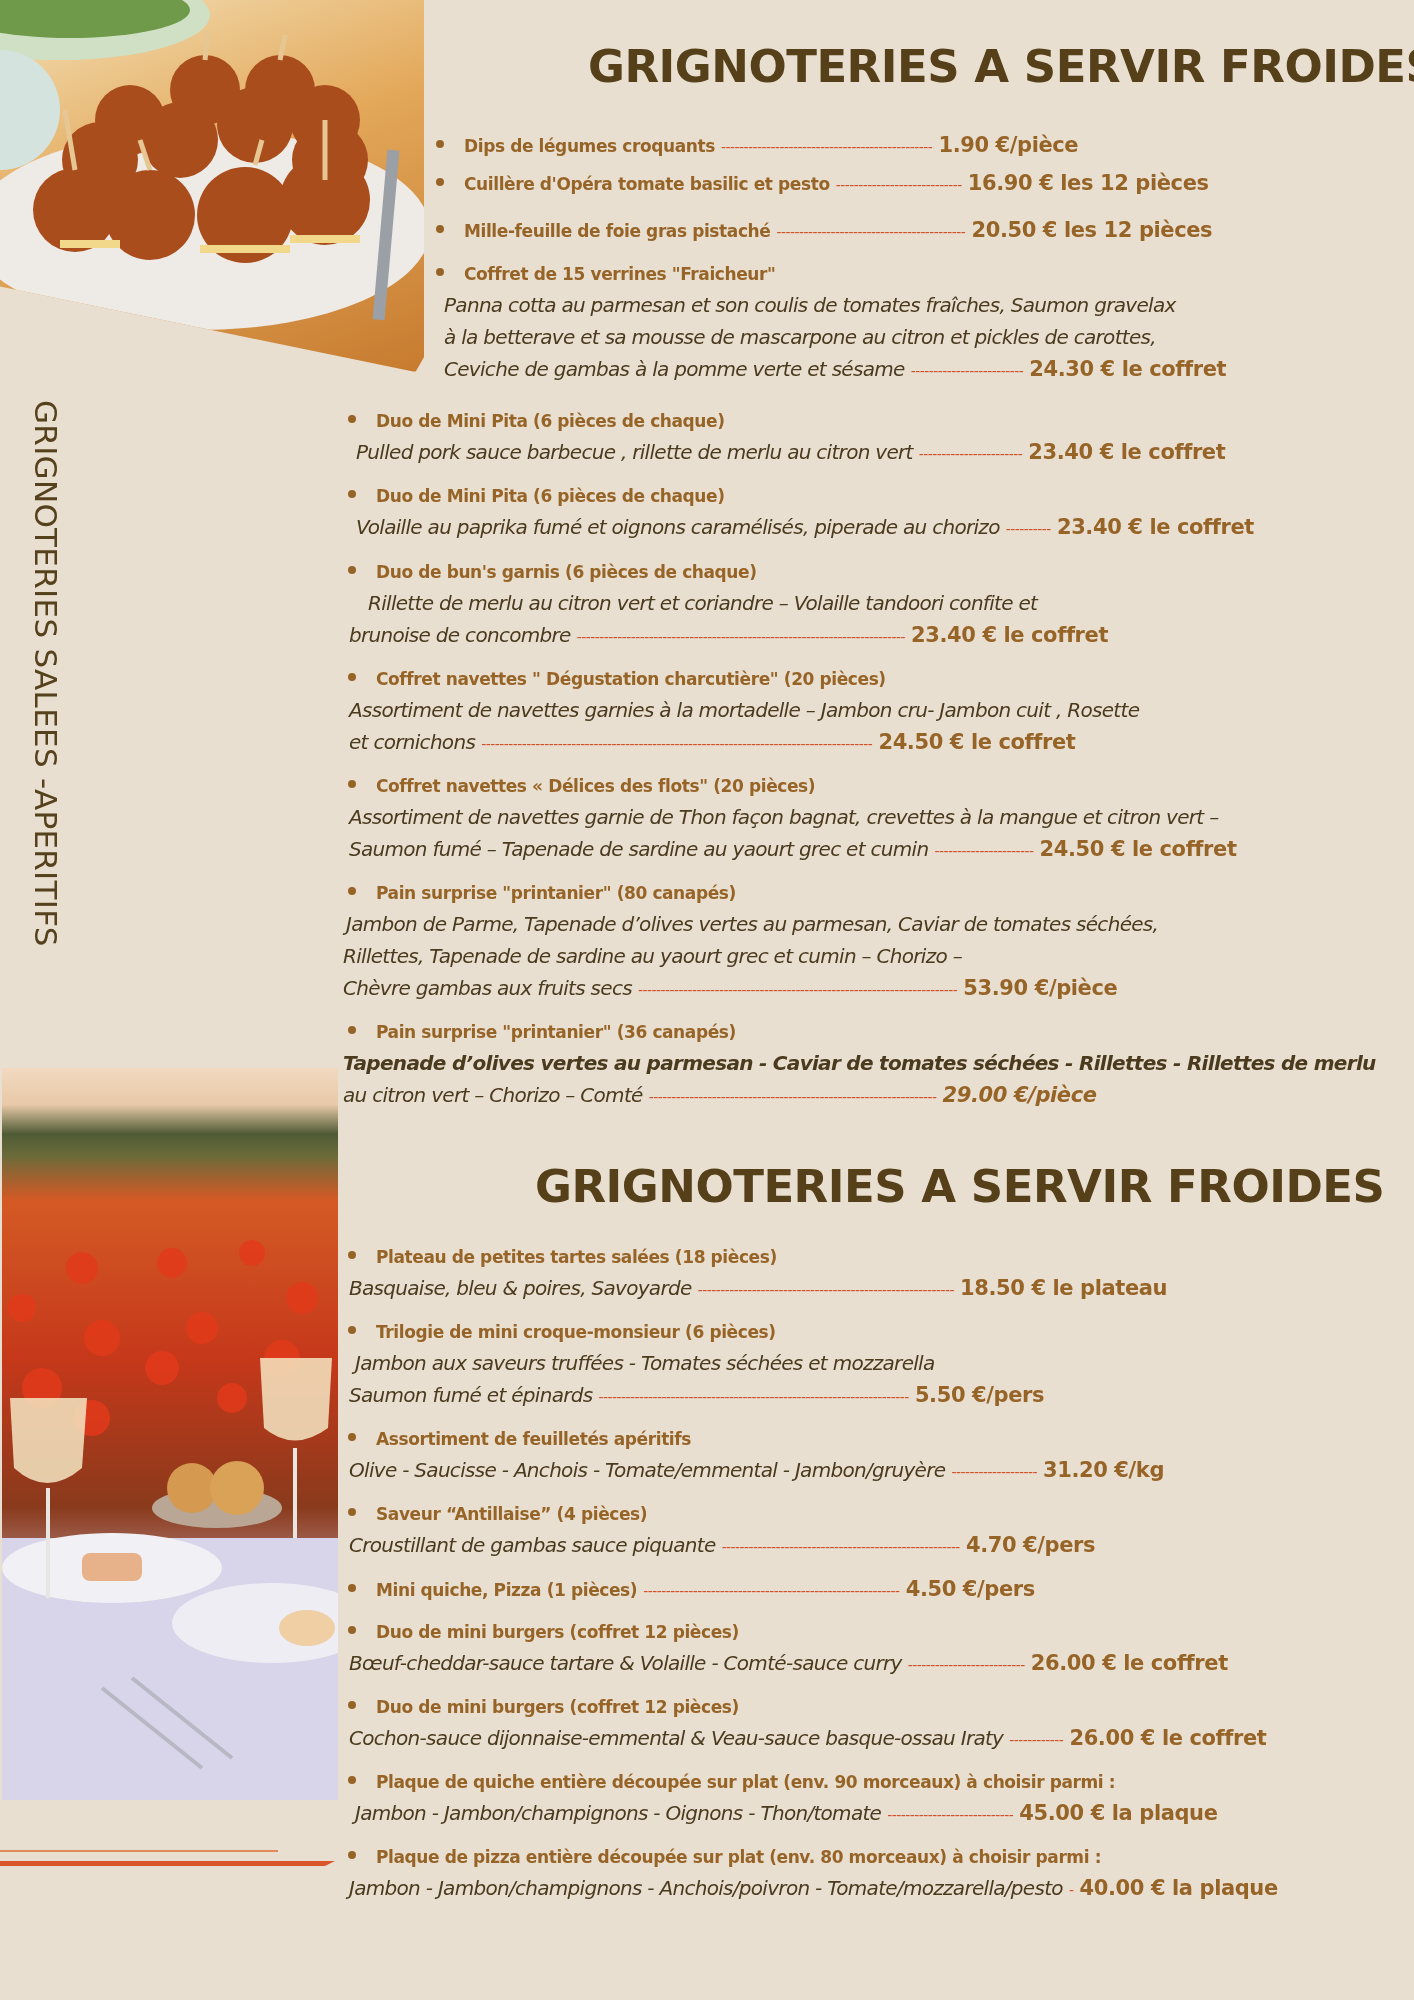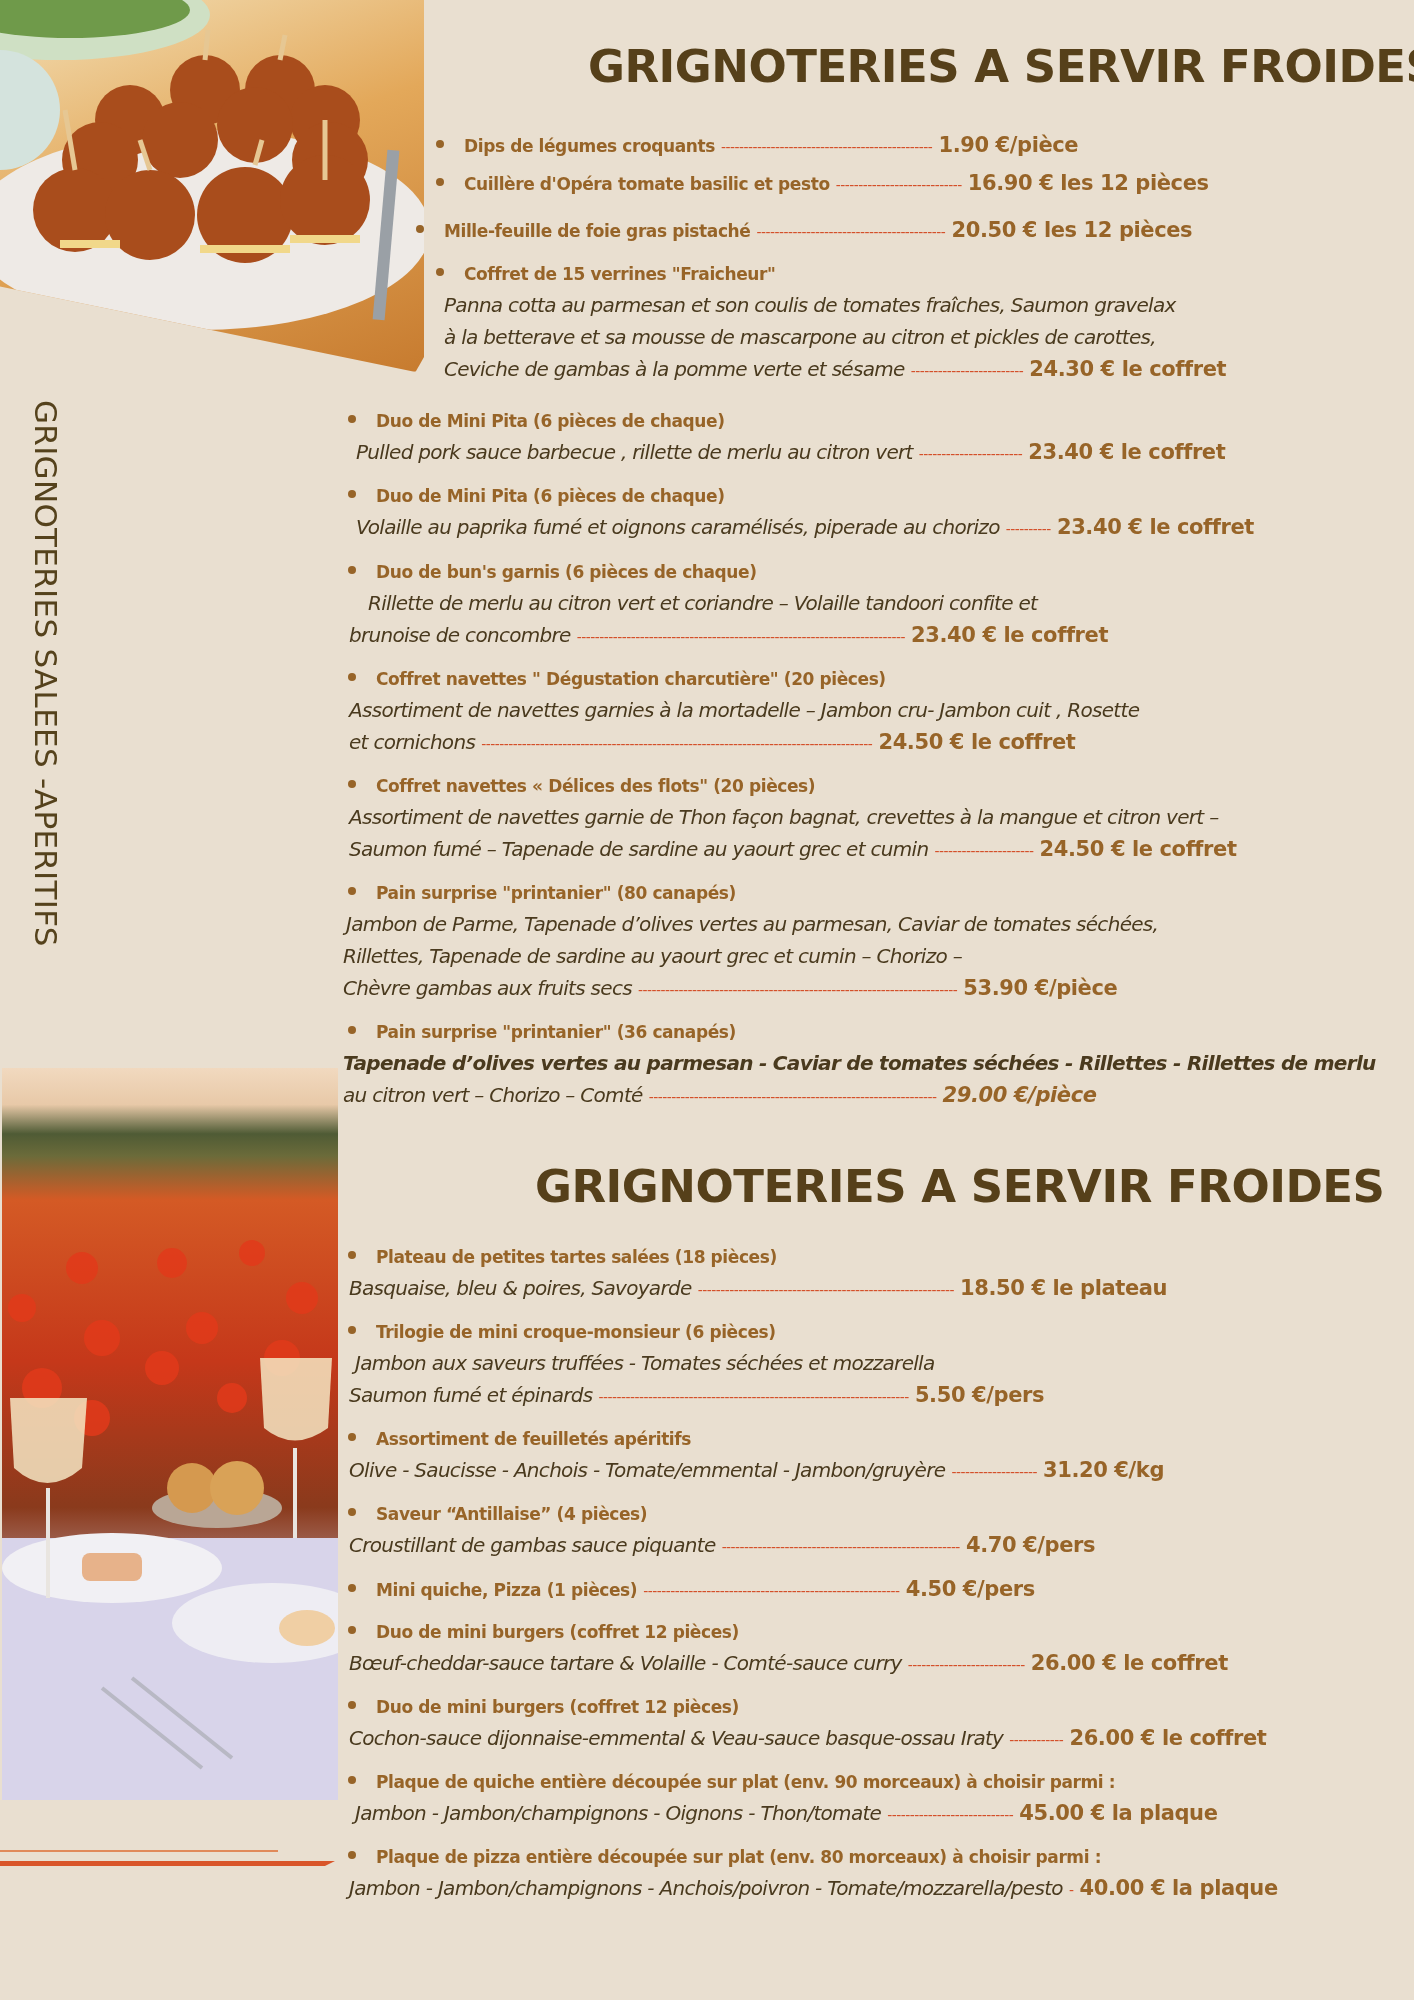--- a/index.html
+++ b/index.html
@@ -115,21 +115,21 @@
   <span class="dash">-----------------------------------------------</span>
   <span class="price">1.90 €/pièce</span>
 </div>
 
 <div class="line" style="left:436px; top:168px;">
   <span class="bullet"></span><span class="title">Cuillère d'Opéra tomate basilic et pesto</span>
   <span class="dash">----------------------------</span>
   <span class="price">16.90 € les 12 pièces</span>
 </div>
 
-<div class="line" style="left:416px; top:215px;">
+<div class="line" style="left:436px; top:215px;">
   <span class="bullet"></span><span class="title">Mille-feuille de foie gras pistaché</span>
   <span class="dash">------------------------------------------</span>
   <span class="price">20.50 € les 12 pièces</span>
 </div>
 
 <div class="line" style="left:436px; top:258px;">
   <span class="bullet"></span><span class="title">Coffret de 15 verrines "Fraicheur"</span>
 </div>
 <div class="line desc" style="left:444px; top:290px;">Panna cotta au parmesan et son coulis de tomates fraîches, Saumon gravelax</div>
 <div class="line desc" style="left:444px; top:322px;">à la betterave et sa mousse de mascarpone au citron et pickles de carottes,</div>

